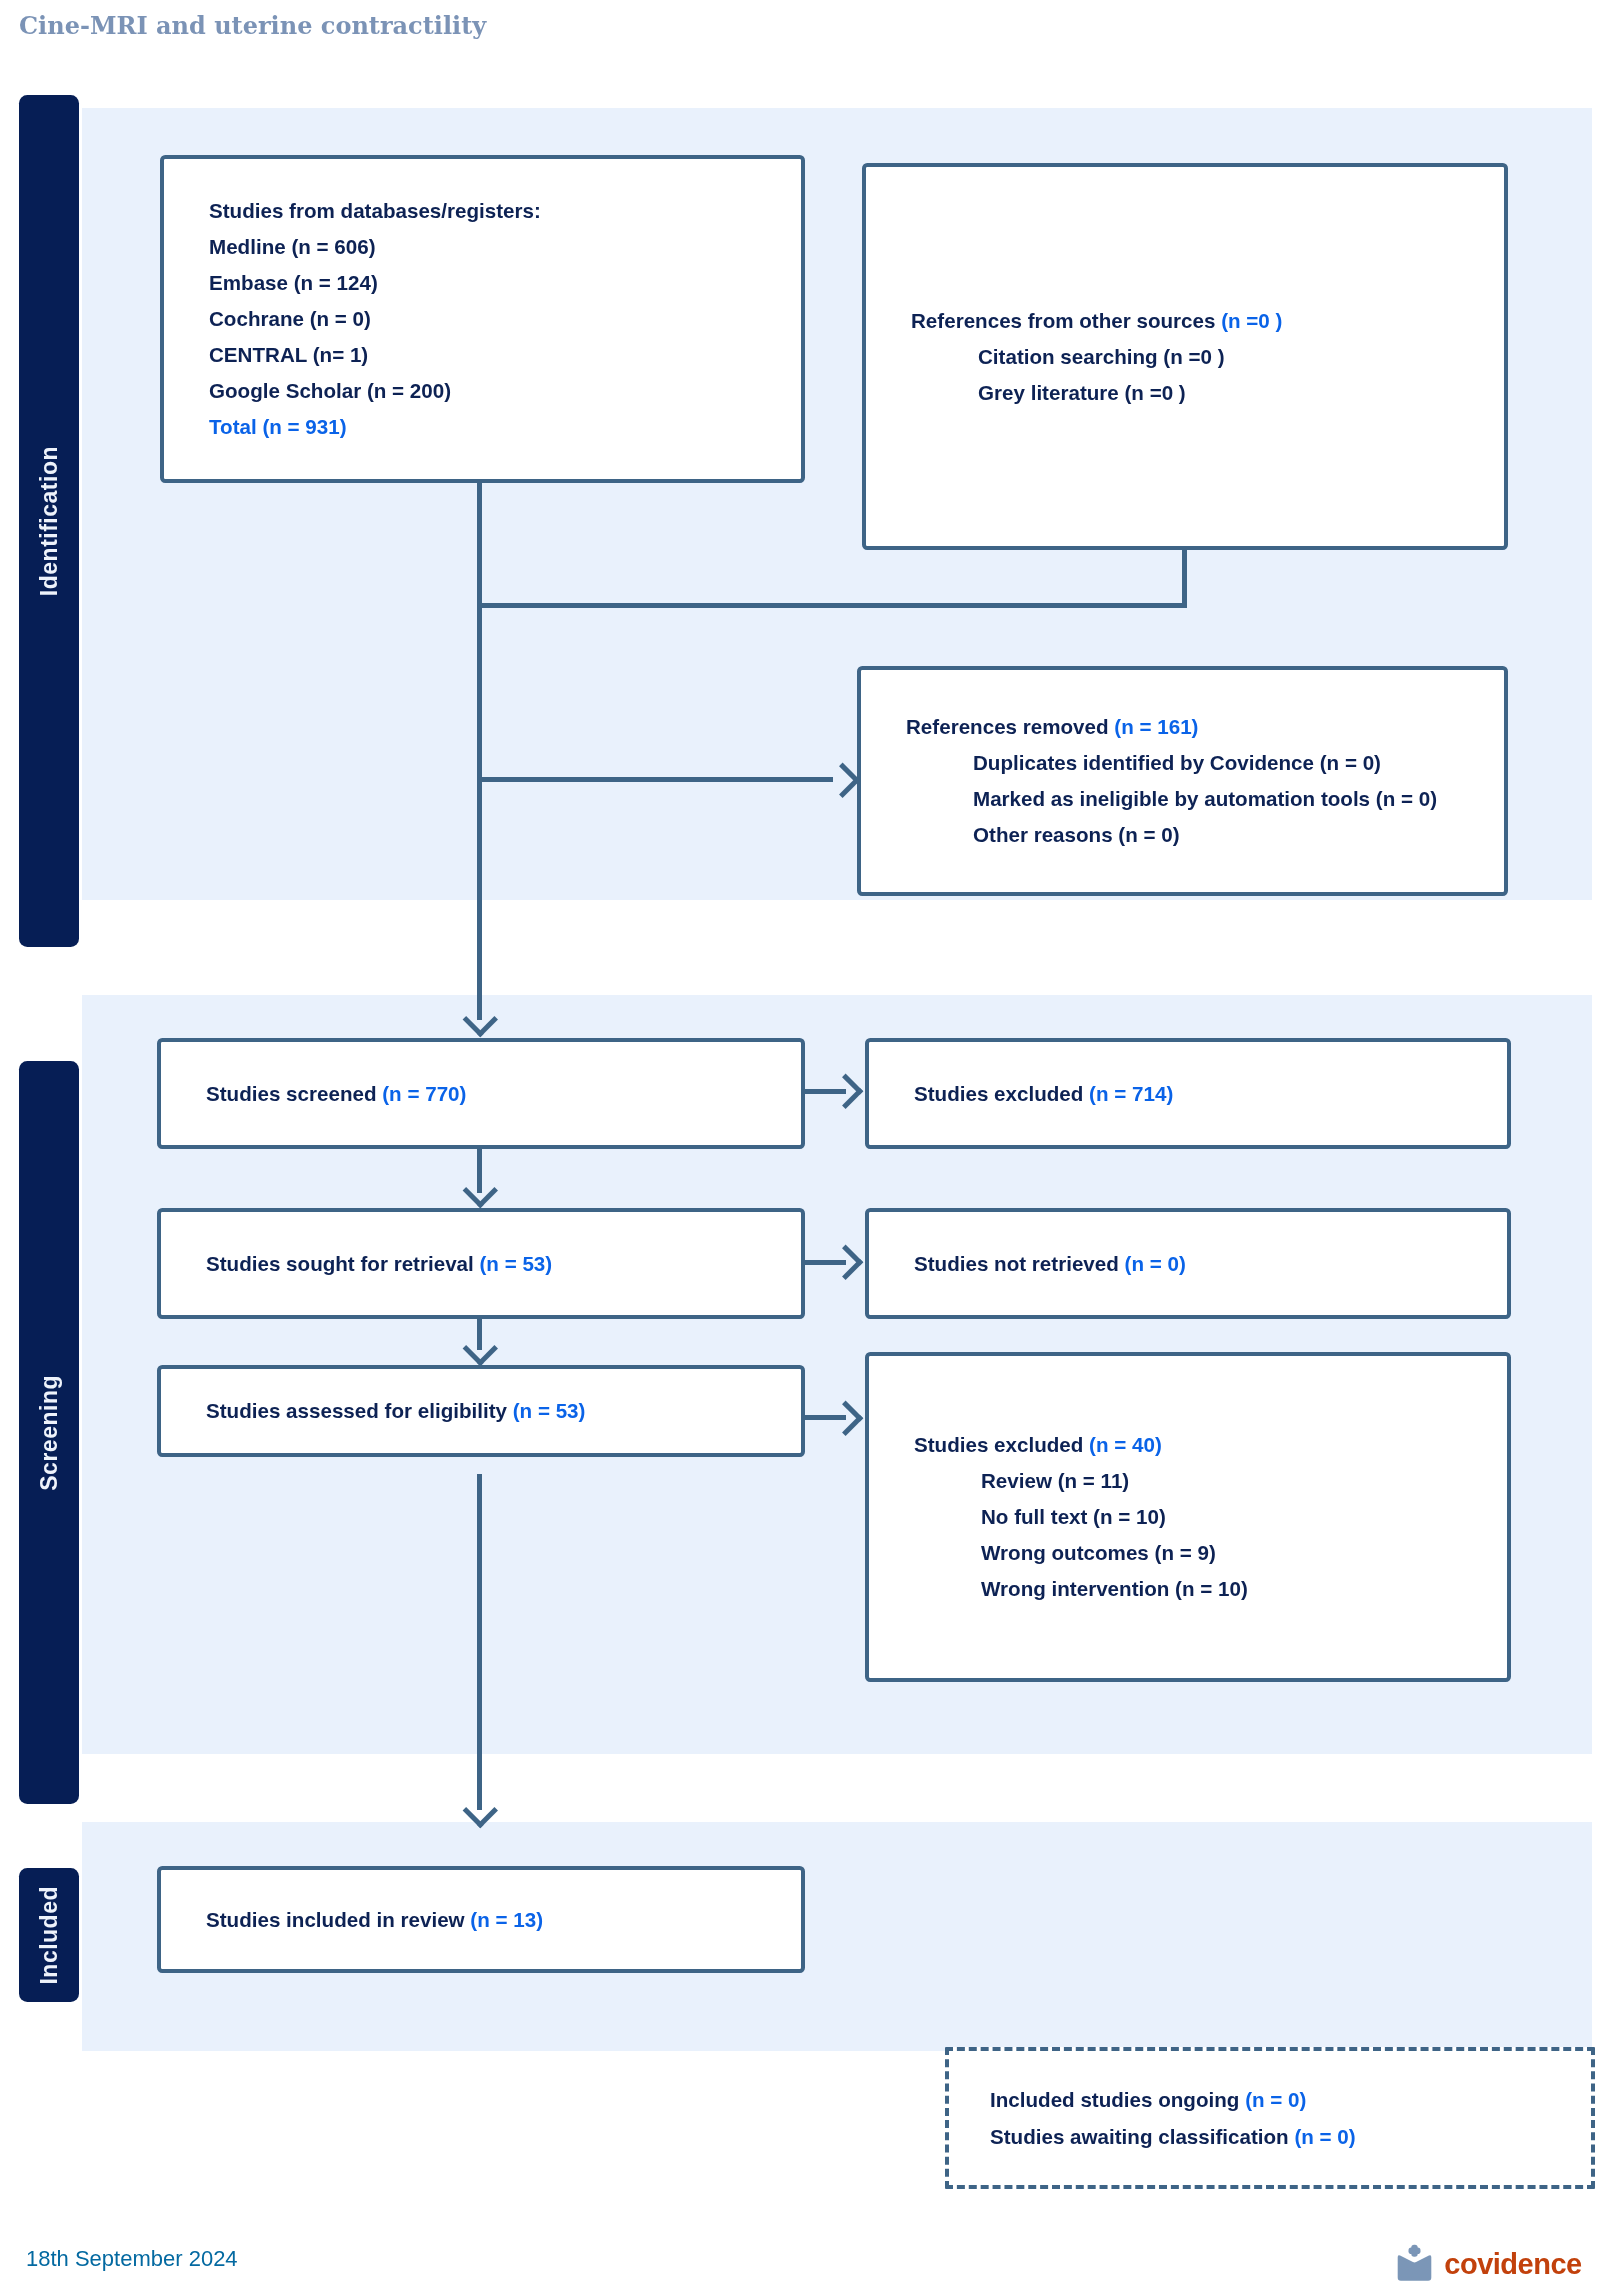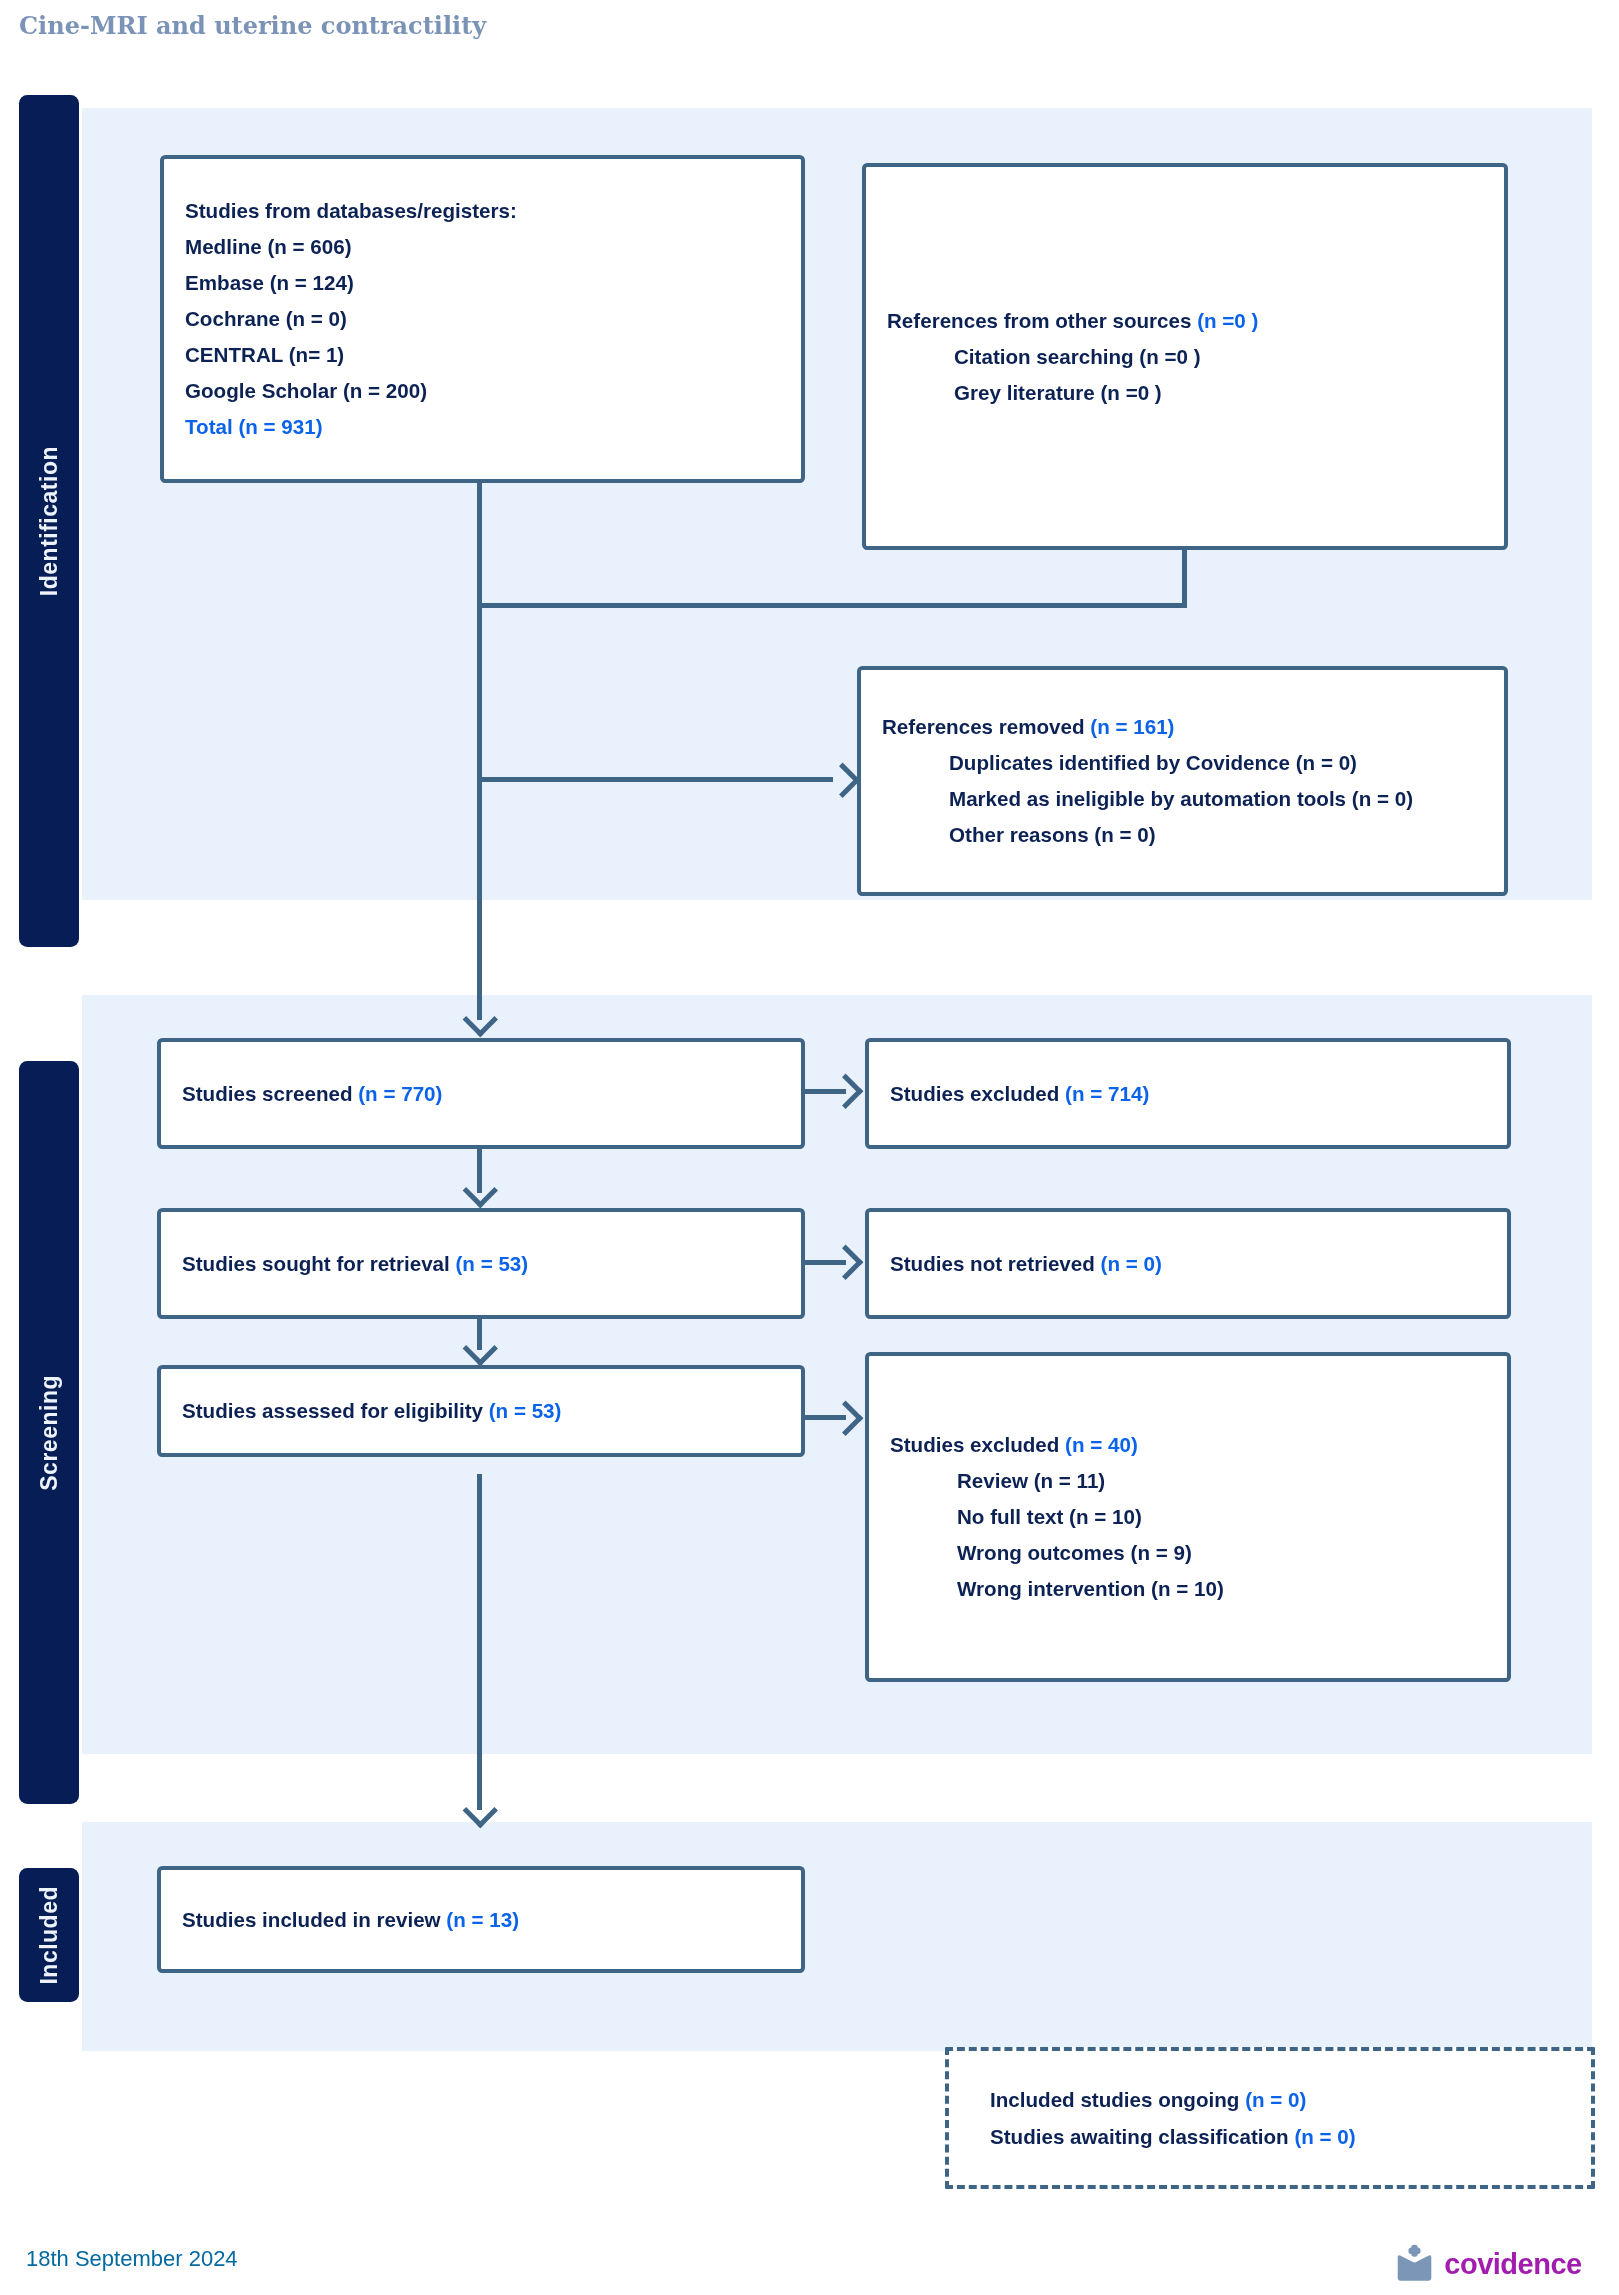--- a/index.html
+++ b/index.html
@@ -18,21 +18,21 @@
         display:flex;align-items:center;justify-content:center;}
   #rail-ident{left:19px;top:95px;width:60px;height:852px;}
   #rail-screen{left:19px;top:1061px;width:60px;height:743px;}
   #rail-incl{left:19px;top:1868px;width:60px;height:134px;}
   .rail span{writing-mode:vertical-rl;transform:rotate(180deg);
              color:#eef3fb;font-weight:700;font-size:23px;letter-spacing:0.5px;}
 
   .box{position:absolute;background:#ffffff;border:4.6px solid #3e6486;border-radius:5.2px;
        display:flex;flex-direction:column;justify-content:center;
        color:#0d2254;font-size:20.6px;font-weight:600;line-height:36px;
-       padding-left:21px;box-sizing:border-box;}
+       padding-left:45px;box-sizing:border-box;}
   .box .sub{padding-left:67px;}
   .count{color:#0a63e8;font-weight:700;}
   .total-line{color:#0a63e8;font-weight:700;}
 
   #box-db{left:160px;top:155px;width:645px;height:328px;}
   #box-os{left:862px;top:163px;width:646px;height:387px;}
   #box-rm{left:857px;top:666px;width:651px;height:230px;}
   #box-scr{left:157px;top:1038px;width:648px;height:111px;}
   #box-ex714{left:865px;top:1038px;width:646px;height:111px;}
   #box-sought{left:157px;top:1208px;width:648px;height:111px;}
@@ -65,21 +65,21 @@
   #c2{left:468px;top:1178px;}
   #c3{left:468px;top:1336px;}
   #c4{left:468px;top:1798px;}
   #cr1{left:830px;top:768px;}
   #cr2{left:833px;top:1079px;}
   #cr3{left:833px;top:1250px;}
   #cr4{left:833px;top:1406px;}
 
   .date{position:absolute;left:26px;top:2246px;font-size:22px;color:#0369a1;font-weight:400;}
   .brand{position:absolute;left:1394px;top:2244px;display:flex;align-items:center;gap:9.3px;}
-  .brand .brand-text{font-size:29px;font-weight:700;color:#a21caf;letter-spacing:-0.5px;}
+  .brand .brand-text{font-size:29px;font-weight:700;color:#c2410c;letter-spacing:-0.5px;}
   .brand svg{display:block;}
 </style>
 </head>
 <body>
 
 <div id="page">
 
   <div class="title">Cine-MRI and uterine contractility</div>
 
   <div class="band" id="band-ident"></div>

